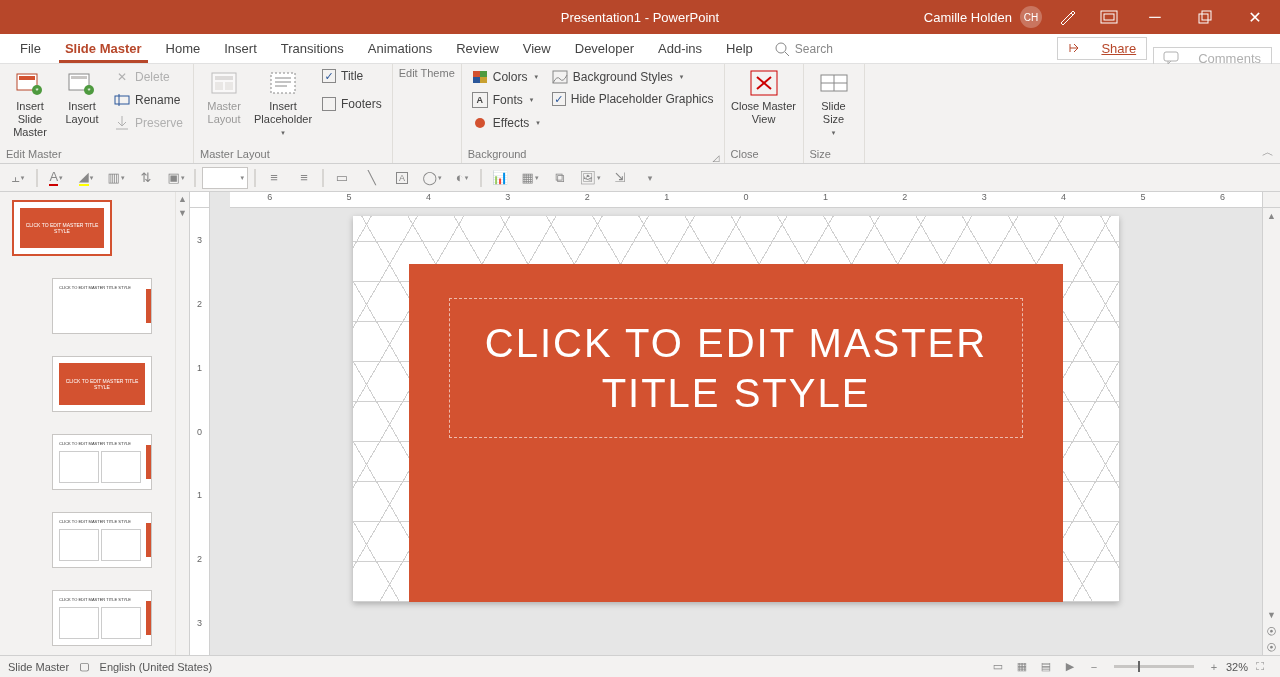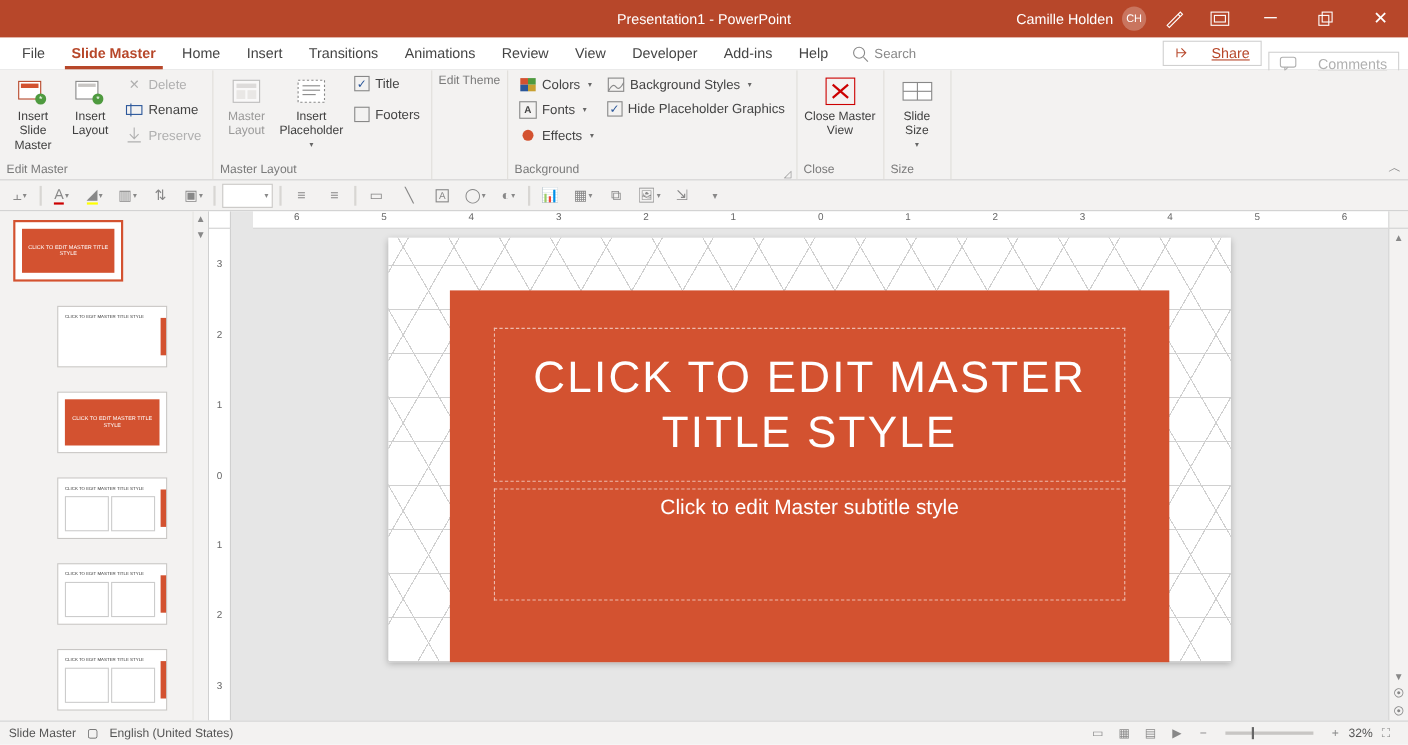--- a/index.html
+++ b/index.html
@@ -496,23 +496,20 @@
           <div class="tick">1</div>
           <div class="tick">2</div>
           <div class="tick">3</div>
       </div>
       <div class="canvas">
         <div class="slide">
           <div class="redbox">
             <div class="ph title">
                 <span>CLICK TO EDIT MASTER TITLE STYLE</span>
               </div>
-            <div class="ph sub">
-                <span>Click to edit Master subtitle style</span>
-              </div>
           </div>
         </div>
       </div>
       <div class="canvas-scroll-v">
         <div class="arrow">▲</div>
         <div class="track"></div>
         <div class="arrow">▼</div>
         <div class="xtra">⦿</div>
         <div class="xtra">⦿</div>
       </div>

